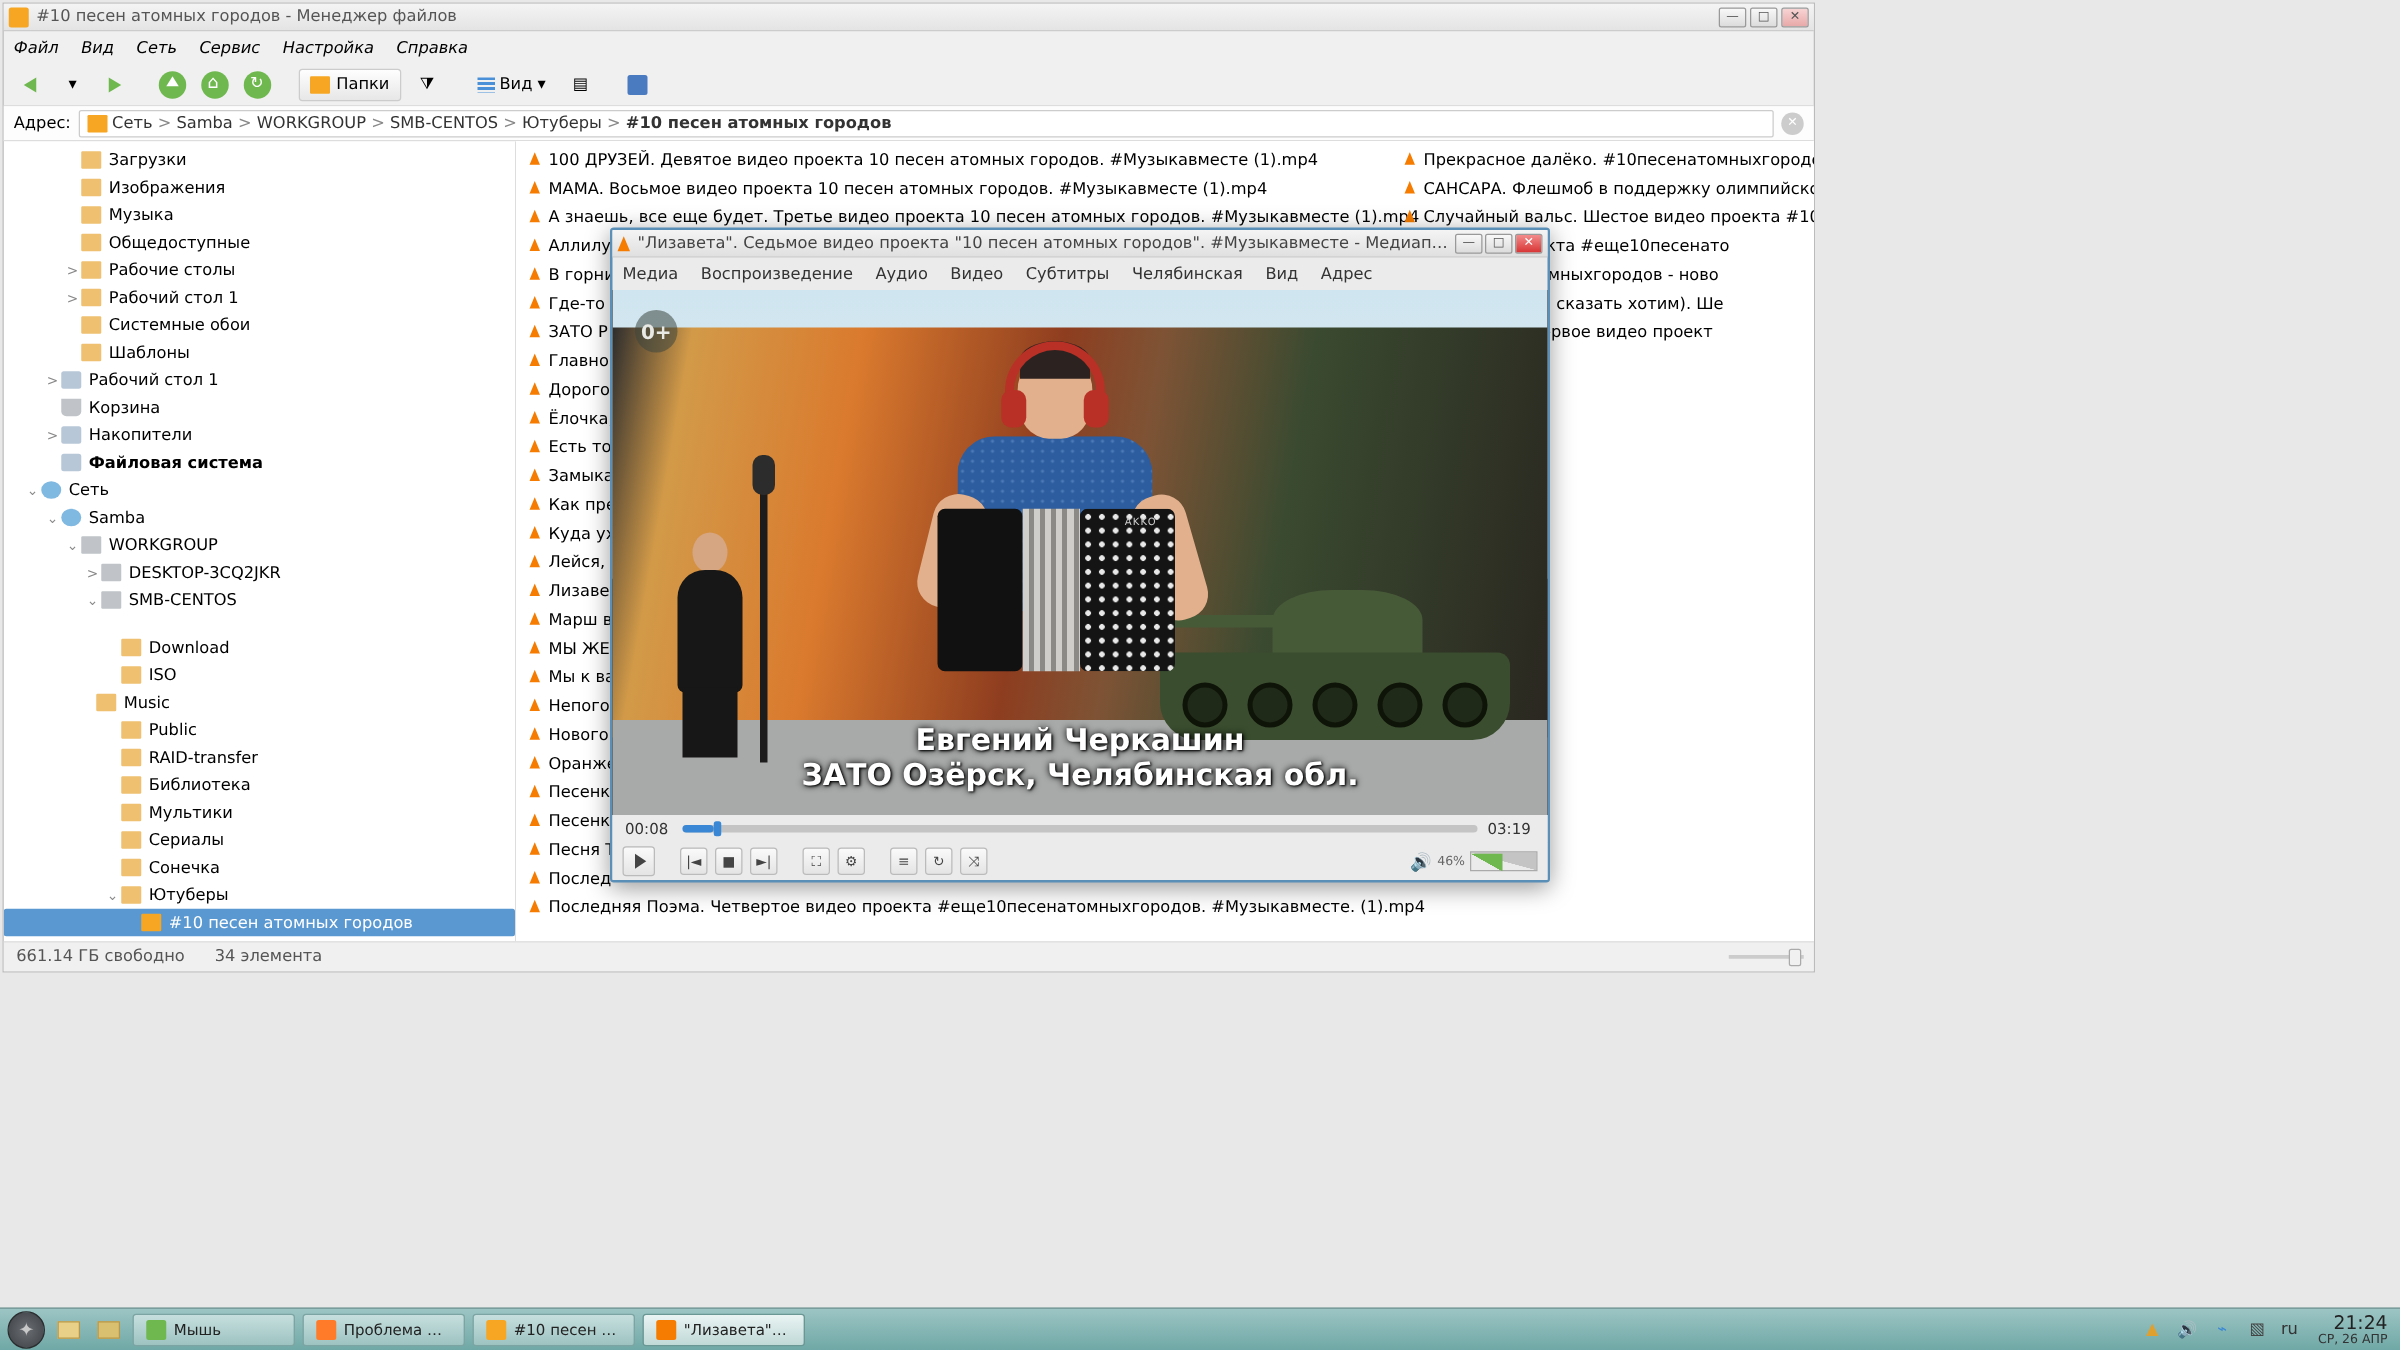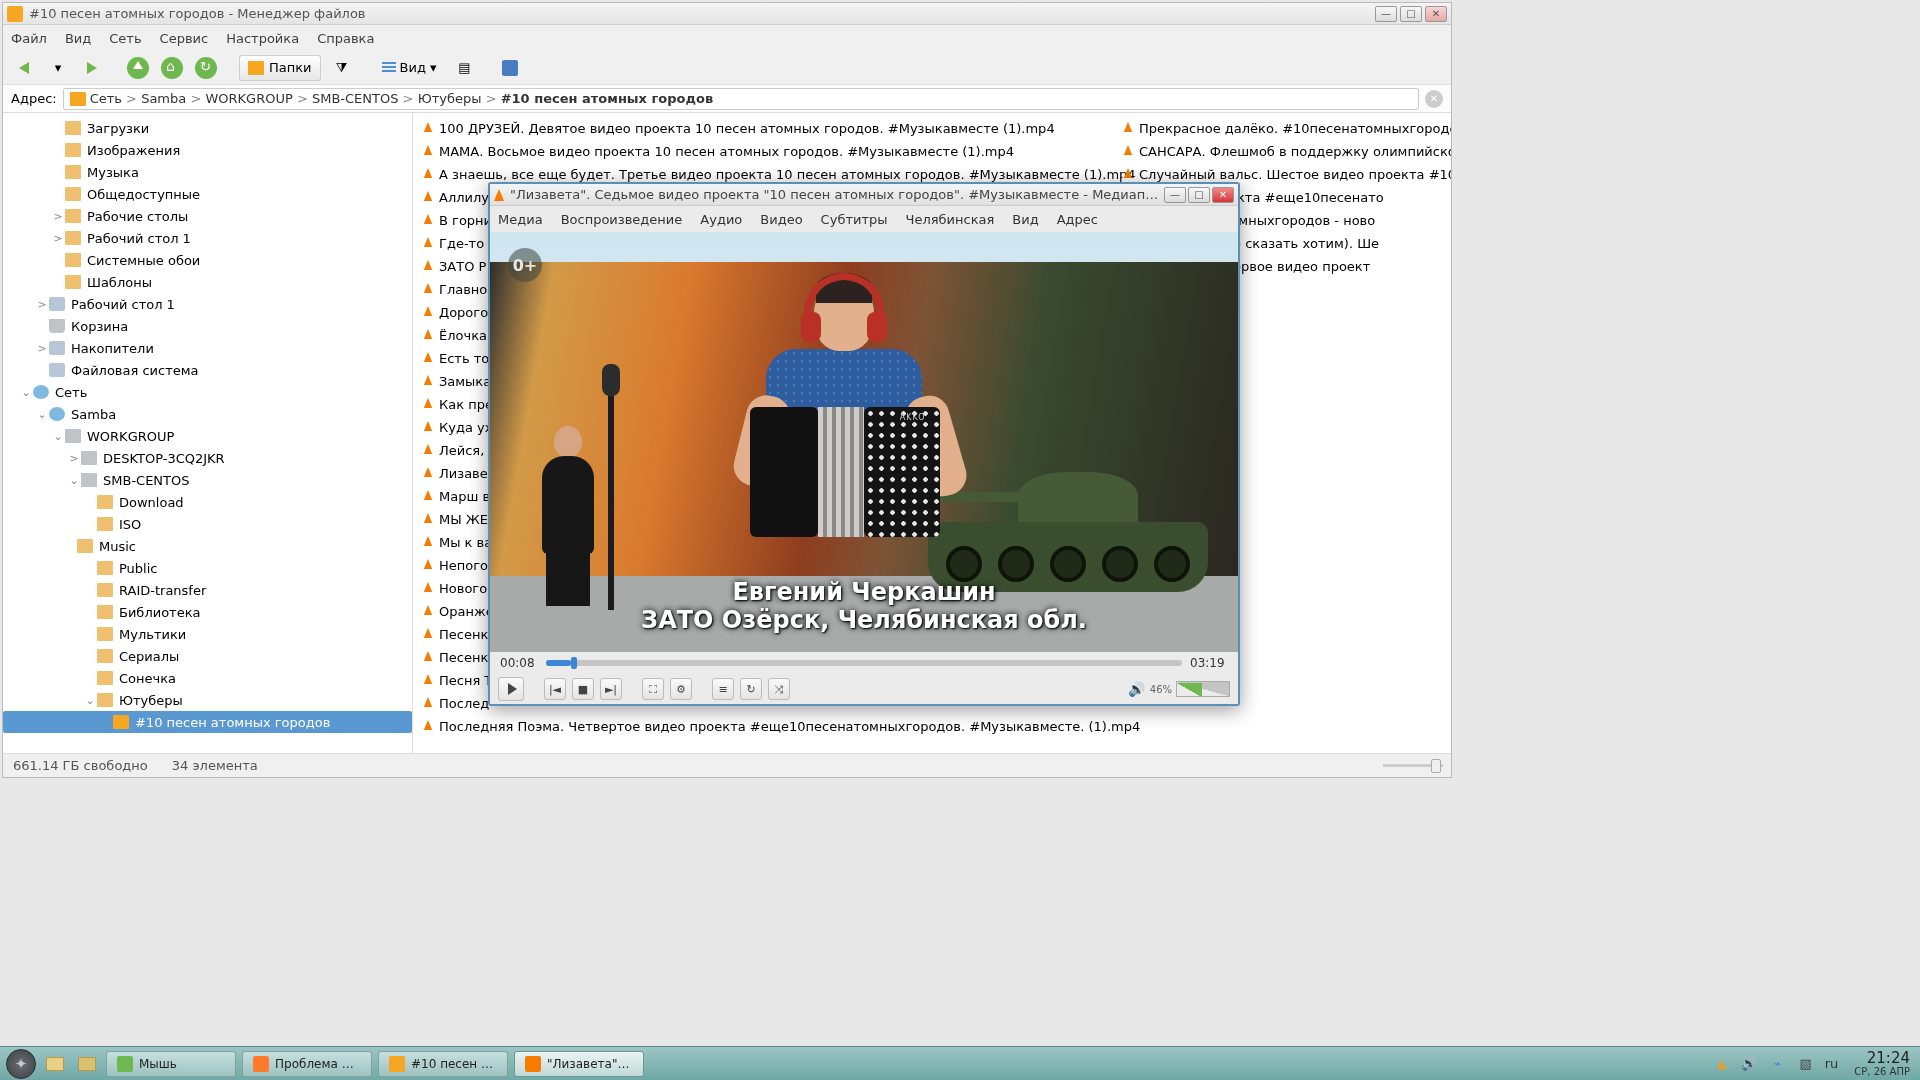--- a/index.html
+++ b/index.html
@@ -8,21 +8,21 @@
 
 .fm { position:absolute; left:2px; top:2px; width:1450px; height:776px; background:#f0f0f0; border:1px solid #bbb; display:flex; flex-direction:column; }
 .fm-titlebar { height:22px; background:linear-gradient(#f4f4f4,#e4e4e4); border-bottom:1px solid #ccc; display:flex; align-items:center; padding:0 4px; }
 .fm-title-icon { width:16px; height:16px; background:#f6a623; border-radius:2px; margin-right:6px; }
 .fm-title { flex:1; color:#555; }
 .win-btns { display:flex; gap:3px; }
 .win-btn { width:22px; height:16px; border:1px solid #999; background:linear-gradient(#f8f8f8,#dcdcdc); display:flex; align-items:center; justify-content:center; font-size:10px; color:#555; cursor:pointer; border-radius:2px; }
 .win-btn.close { background:linear-gradient(#f8d4d4,#e8a8a8); }
 
 .fm-menubar { height:26px; display:flex; align-items:center; padding:0 8px; gap:18px; }
-.fm-menu-item { color:#404040; cursor:pointer; }
+.fm-menu-item { color:#000000; cursor:pointer;font-style:italic; }
 
 .fm-toolbar { height:34px; display:flex; align-items:center; padding:0 8px; gap:8px; border-bottom:1px solid #ddd; }
 .tbtn { width:26px; height:26px; border:1px solid transparent; border-radius:3px; display:flex; align-items:center; justify-content:center; cursor:pointer; }
 .nav-arrow { width:0; height:0; }
 .nav-back .nav-arrow { border-top:6px solid transparent; border-bottom:6px solid transparent; border-right:10px solid #6fb84f; }
 .nav-fwd .nav-arrow { border-top:6px solid transparent; border-bottom:6px solid transparent; border-left:10px solid #6fb84f; }
 .nav-circ { width:22px; height:22px; border-radius:50%; background:#6fb84f; position:relative; }
 .nav-up::after { content:""; position:absolute; left:6px; top:4px; width:0; height:0; border-left:5px solid transparent; border-right:5px solid transparent; border-bottom:8px solid #fff; }
 .nav-refresh::after { content:"↻"; position:absolute; color:#fff; font-size:13px; left:5px; top:2px; }
 .nav-home::after { content:"⌂"; position:absolute; color:#fff; font-size:14px; left:5px; top:1px; }
@@ -261,21 +261,21 @@
         <div class="tree-row" style="padding-left: 32px;">
           <span class="tree-exp"></span>
           <span class="tree-ico trash"></span>
           <span>Корзина</span>
         </div>
         <div class="tree-row" style="padding-left: 32px;">
           <span class="tree-exp">&gt;</span>
           <span class="tree-ico drive"></span>
           <span>Накопители</span>
         </div>
-        <div class="tree-row" style="padding-left: 32px;">
+        <div class="tree-row" style="padding-left: 32px; font-weight: bold;">
           <span class="tree-exp"></span>
           <span class="tree-ico drive"></span>
           <span>Файловая система</span>
         </div>
         <div class="tree-row" style="padding-left: 16px;">
           <span class="tree-exp">⌄</span>
           <span class="tree-ico net"></span>
           <span>Сеть</span>
         </div>
         <div class="tree-row" style="padding-left: 32px;">
@@ -291,21 +291,21 @@
         <div class="tree-row" style="padding-left: 64px;">
           <span class="tree-exp">&gt;</span>
           <span class="tree-ico pc"></span>
           <span>DESKTOP-3CQ2JKR</span>
         </div>
         <div class="tree-row" style="padding-left: 64px;">
           <span class="tree-exp">⌄</span>
           <span class="tree-ico pc"></span>
           <span>SMB-CENTOS</span>
         </div>
-        <div class="tree-row" style="padding-left: 80px;">
+        <div class="tree-row" style="padding-left: 80px; margin-top: 16px;">
           <span class="tree-exp"></span>
           <span class="tree-ico folder-sm"></span>
           <span>Download</span>
         </div>
         <div class="tree-row" style="padding-left: 80px;">
           <span class="tree-exp"></span>
           <span class="tree-ico folder-sm"></span>
           <span>ISO</span>
         </div>
         <div class="tree-row" style="padding-left: 60px;">

